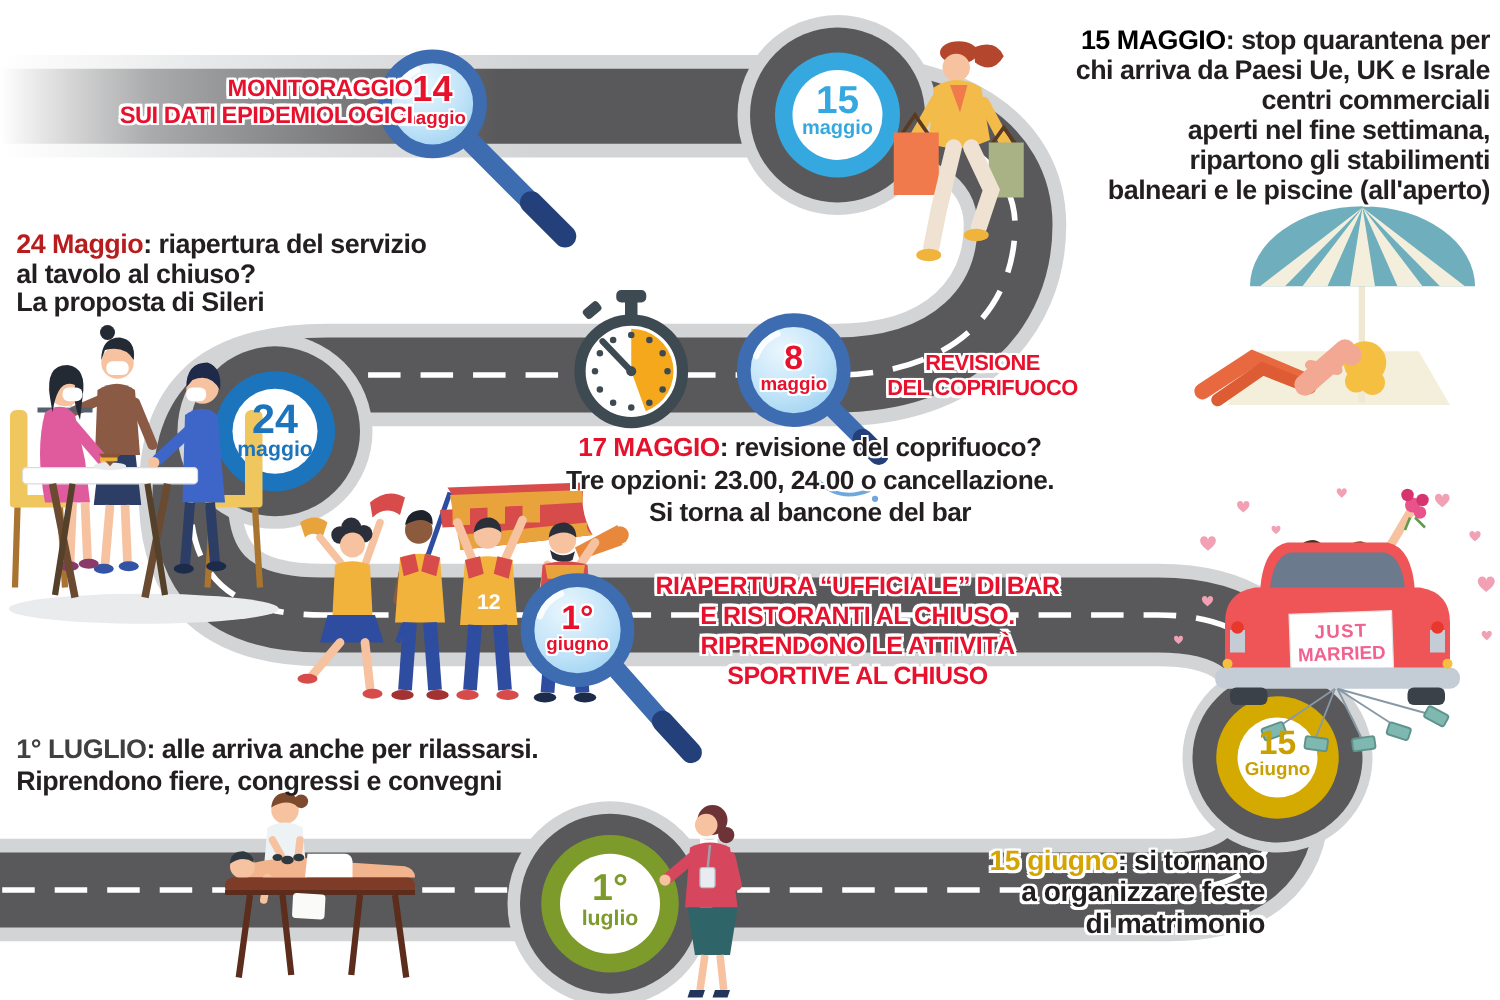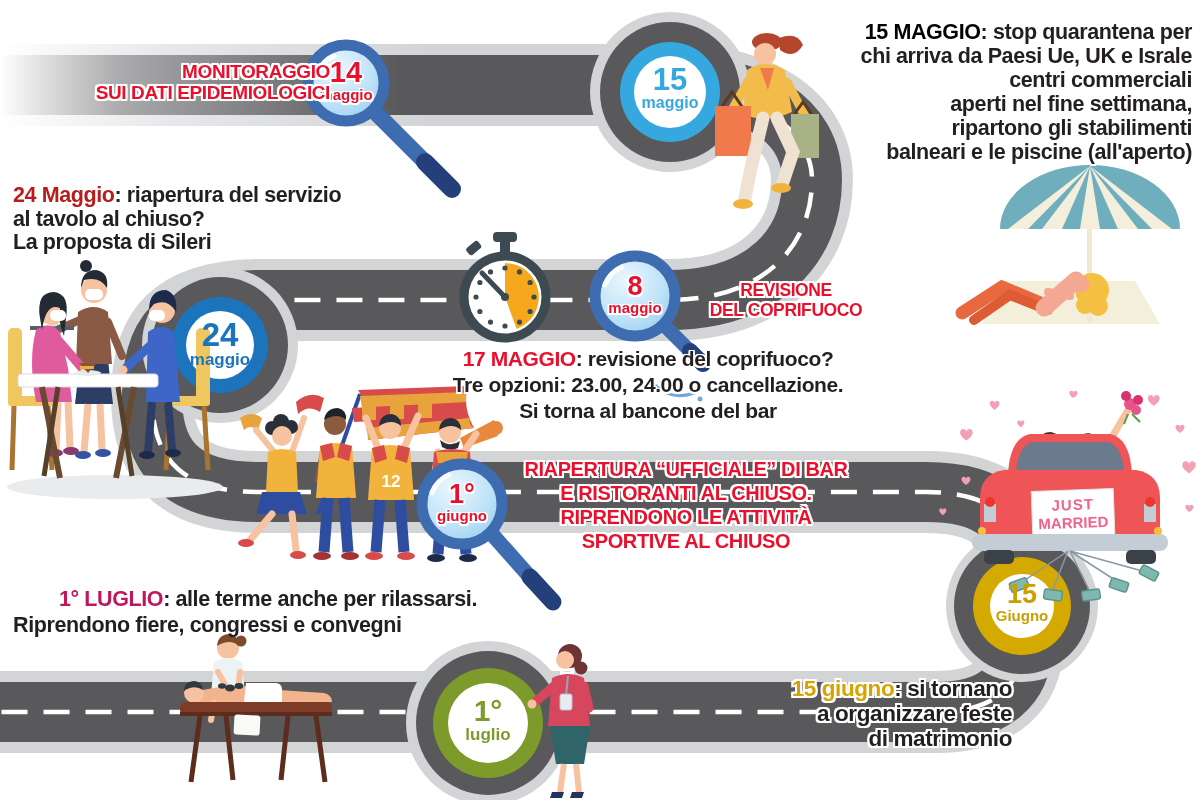--- a/index.html
+++ b/index.html
@@ -7,21 +7,21 @@
          font-family:"Liberation Sans", sans-serif;font-weight:700;}
   #roadsvg{position:absolute;left:0;top:0;}
   .txt{position:absolute;white-space:pre-line;color:#231f20;letter-spacing:-0.4px;line-height:1.12;}
   .halo{text-shadow:-2px -2px 0 #fff,2px -2px 0 #fff,-2px 2px 0 #fff,2px 2px 0 #fff,
         -2px 0 0 #fff,2px 0 0 #fff,0 -2px 0 #fff,0 2px 0 #fff,0 0 3px #fff;}
   .halo-sm{text-shadow:-1.5px -1.5px 0 #fff,1.5px -1.5px 0 #fff,-1.5px 1.5px 0 #fff,1.5px 1.5px 0 #fff,
         -1.5px 0 0 #fff,1.5px 0 0 #fff,0 -1.5px 0 #fff,0 1.5px 0 #fff;}
   .red{color:#e8112d;}
   .lead-ltblue{color:#000000;margin-left:24px;}
   .lead-blue{color:#b91c1c;}
-  .lead-olive{color:#be185d;margin-left:46px;}
+  .lead-olive{color:#404040;}
   .lead-gold{color:#d6a400;}
   .badge{position:absolute;text-align:center;line-height:1;}
   .badge .day{display:block;}
   .badge .mon{display:block;text-align:center;}
 </style>
 </head>
 <body>
 
 <div id="stage">
 
@@ -420,20 +420,20 @@
 
 <div class="txt halo-sm" style="left:398px;top:346px;width:500px;text-align:center;font-size:21px;line-height:26px;"><span class="red">17 MAGGIO</span><span>: revisione del coprifuoco?
 Tre opzioni: 23.00, 24.00 o cancellazione.
 Si torna al bancone del bar</span></div>
 
 <div class="txt red halo" style="left:511px;top:457px;width:350px;text-align:center;font-size:20px;line-height:24px;">RIAPERTURA “UFFICIALE” DI BAR
 E RISTORANTI AL CHIUSO.
 RIPRENDONO LE ATTIVITÀ
 SPORTIVE AL CHIUSO</div>
 
-<div class="txt" style="left:13px;top:586px;width:500px;text-align:left;font-size:21.5px;line-height:26px;"><span class="lead-olive">1° LUGLIO</span><span>: alle terme anche per rilassarsi.
+<div class="txt" style="left:13px;top:586px;width:500px;text-align:left;font-size:21.5px;line-height:26px;"><span class="lead-olive">1° LUGLIO</span><span>: alle arriva anche per rilassarsi.
 Riprendono fiere, congressi e convegni</span></div>
 
 <div class="txt halo" style="left:750px;top:676px;width:262px;text-align:right;font-size:22.5px;line-height:25px;"><span class="lead-gold">15 giugno</span><span>: si tornano
 a organizzare feste
 di matrimonio</span></div>
 
 </div>
 
 </body></html>

